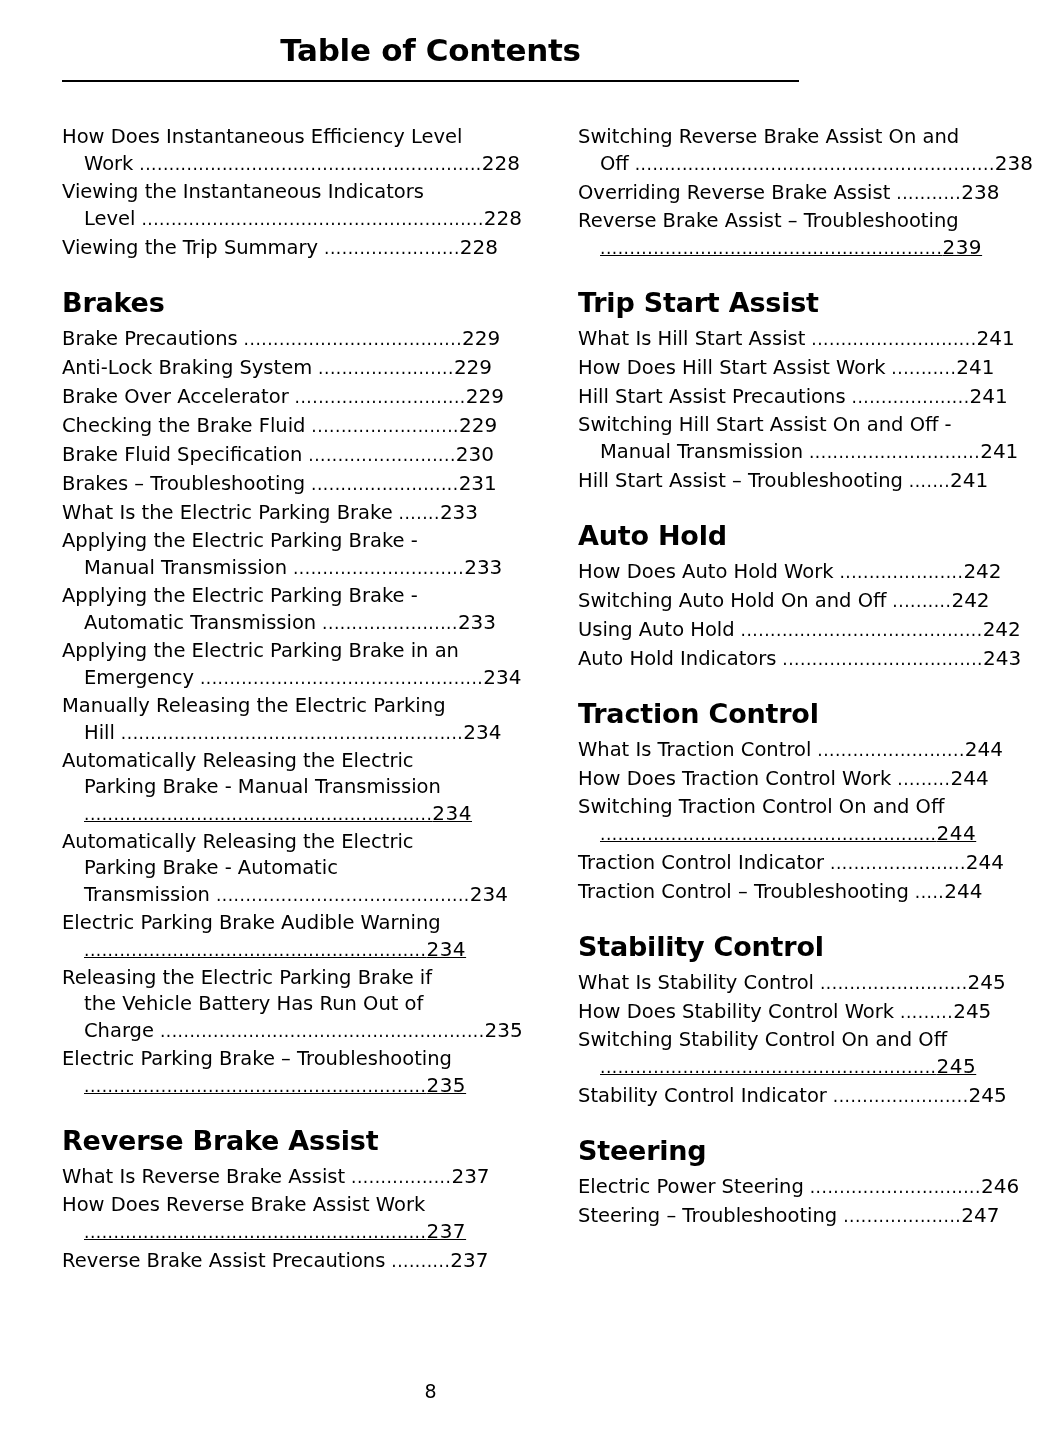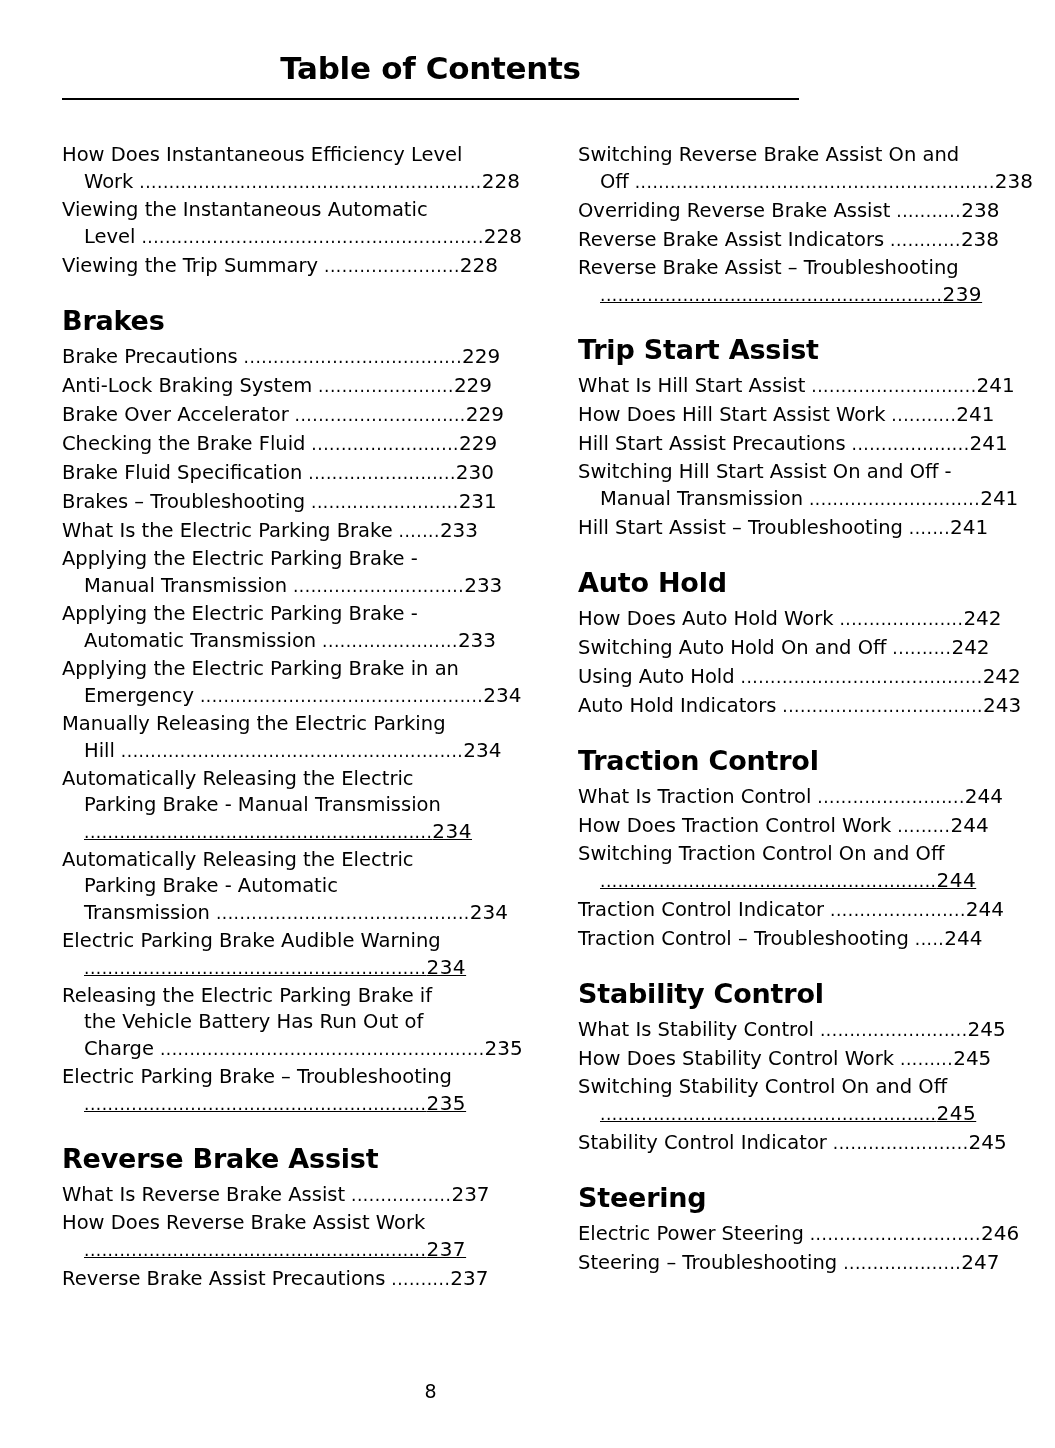--- a/index.html
+++ b/index.html
@@ -14,21 +14,21 @@
     color: #000000;
     position: relative;
     overflow: hidden;
   }
   .page {
     position: absolute;
     left: 0; top: 0;
     width: 861px;
     height: 1448px;
     box-sizing: border-box;
-    padding: 42px 62px 0 62px;
+    padding: 24px 62px 0 62px;
   }
   .doc-title {
     text-align: center;
     font-size: 31px;
     font-weight: bold;
     letter-spacing: -0.3px;
     margin: 8px 0 12px 0;
   }
   .title-rule {
     border-bottom: 2px solid #000;
@@ -98,21 +98,21 @@
 <body>
 
 <div class="page">
 
   <div class="doc-title">Table of Contents</div>
   <div class="title-rule"></div>
 
   <div class="columns">
     <div class="col" id="col-left">
         <div class="entry wrap"><span class="etext">How Does Instantaneous Efficiency Level</span><span class="cont"><span>Work</span><span class="leaders"> ..........................................................</span><span class="pg">228</span></span></div>
-        <div class="entry wrap"><span class="etext">Viewing the Instantaneous Automatic</span><span class="cont"><span>Level</span><span class="leaders"> ..........................................................</span><span class="pg">228</span></span></div>
+        <div class="entry wrap"><span class="etext">Viewing the Instantaneous Indicators</span><span class="cont"><span>Level</span><span class="leaders"> ..........................................................</span><span class="pg">228</span></span></div>
         <div class="entry"><span class="etext">Viewing the Trip Summary</span><span class="leaders"> .......................</span><span class="pg">228</span></div>
         <div class="section-head">Brakes</div>
         <div class="entry"><span class="etext">Brake Precautions</span><span class="leaders"> .....................................</span><span class="pg">229</span></div>
         <div class="entry"><span class="etext">Anti-Lock Braking System</span><span class="leaders"> .......................</span><span class="pg">229</span></div>
         <div class="entry"><span class="etext">Brake Over Accelerator</span><span class="leaders"> .............................</span><span class="pg">229</span></div>
         <div class="entry"><span class="etext">Checking the Brake Fluid</span><span class="leaders"> .........................</span><span class="pg">229</span></div>
         <div class="entry"><span class="etext">Brake Fluid Specification</span><span class="leaders"> .........................</span><span class="pg">230</span></div>
         <div class="entry"><span class="etext">Brakes – Troubleshooting</span><span class="leaders"> .........................</span><span class="pg">231</span></div>
         <div class="entry"><span class="etext">What Is the Electric Parking Brake</span><span class="leaders"> .......</span><span class="pg">233</span></div>
         <div class="entry wrap"><span class="etext">Applying the Electric Parking Brake -</span><span class="cont"><span>Manual Transmission</span><span class="leaders"> .............................</span><span class="pg">233</span></span></div>
@@ -125,21 +125,20 @@
         <div class="entry wrap"><span class="etext">Releasing the Electric Parking Brake if</span><span class="cont"><span>the Vehicle Battery Has Run Out of</span></span><span class="cont"><span>Charge</span><span class="leaders"> .......................................................</span><span class="pg">235</span></span></div>
         <div class="entry wrap fullleader"><span class="etext">Electric Parking Brake – Troubleshooting</span><span class="leadline"><span>..........................................................</span><span class="pg">235</span></span></div>
         <div class="section-head">Reverse Brake Assist</div>
         <div class="entry"><span class="etext">What Is Reverse Brake Assist</span><span class="leaders"> .................</span><span class="pg">237</span></div>
         <div class="entry wrap fullleader"><span class="etext">How Does Reverse Brake Assist Work</span><span class="leadline"><span>..........................................................</span><span class="pg">237</span></span></div>
         <div class="entry"><span class="etext">Reverse Brake Assist Precautions</span><span class="leaders"> ..........</span><span class="pg">237</span></div>
       </div>
     <div class="col" id="col-right">
         <div class="entry wrap"><span class="etext">Switching Reverse Brake Assist On and</span><span class="cont"><span>Off</span><span class="leaders"> .............................................................</span><span class="pg">238</span></span></div>
         <div class="entry"><span class="etext">Overriding Reverse Brake Assist</span><span class="leaders"> ...........</span><span class="pg">238</span></div>
-        <div class="entry"><span class="etext">Reverse Brake Assist Indicators</span><span class="leaders"> ............</span><span class="pg">238</span></div>
         <div class="entry wrap fullleader"><span class="etext">Reverse Brake Assist – Troubleshooting</span><span class="leadline"><span>..........................................................</span><span class="pg">239</span></span></div>
         <div class="section-head">Trip Start Assist</div>
         <div class="entry"><span class="etext">What Is Hill Start Assist</span><span class="leaders"> ............................</span><span class="pg">241</span></div>
         <div class="entry"><span class="etext">How Does Hill Start Assist Work</span><span class="leaders"> ...........</span><span class="pg">241</span></div>
         <div class="entry"><span class="etext">Hill Start Assist Precautions</span><span class="leaders"> ....................</span><span class="pg">241</span></div>
         <div class="entry wrap"><span class="etext">Switching Hill Start Assist On and Off -</span><span class="cont"><span>Manual Transmission</span><span class="leaders"> .............................</span><span class="pg">241</span></span></div>
         <div class="entry"><span class="etext">Hill Start Assist – Troubleshooting</span><span class="leaders"> .......</span><span class="pg">241</span></div>
         <div class="section-head">Auto Hold</div>
         <div class="entry"><span class="etext">How Does Auto Hold Work</span><span class="leaders"> .....................</span><span class="pg">242</span></div>
         <div class="entry"><span class="etext">Switching Auto Hold On and Off</span><span class="leaders"> ..........</span><span class="pg">242</span></div>

